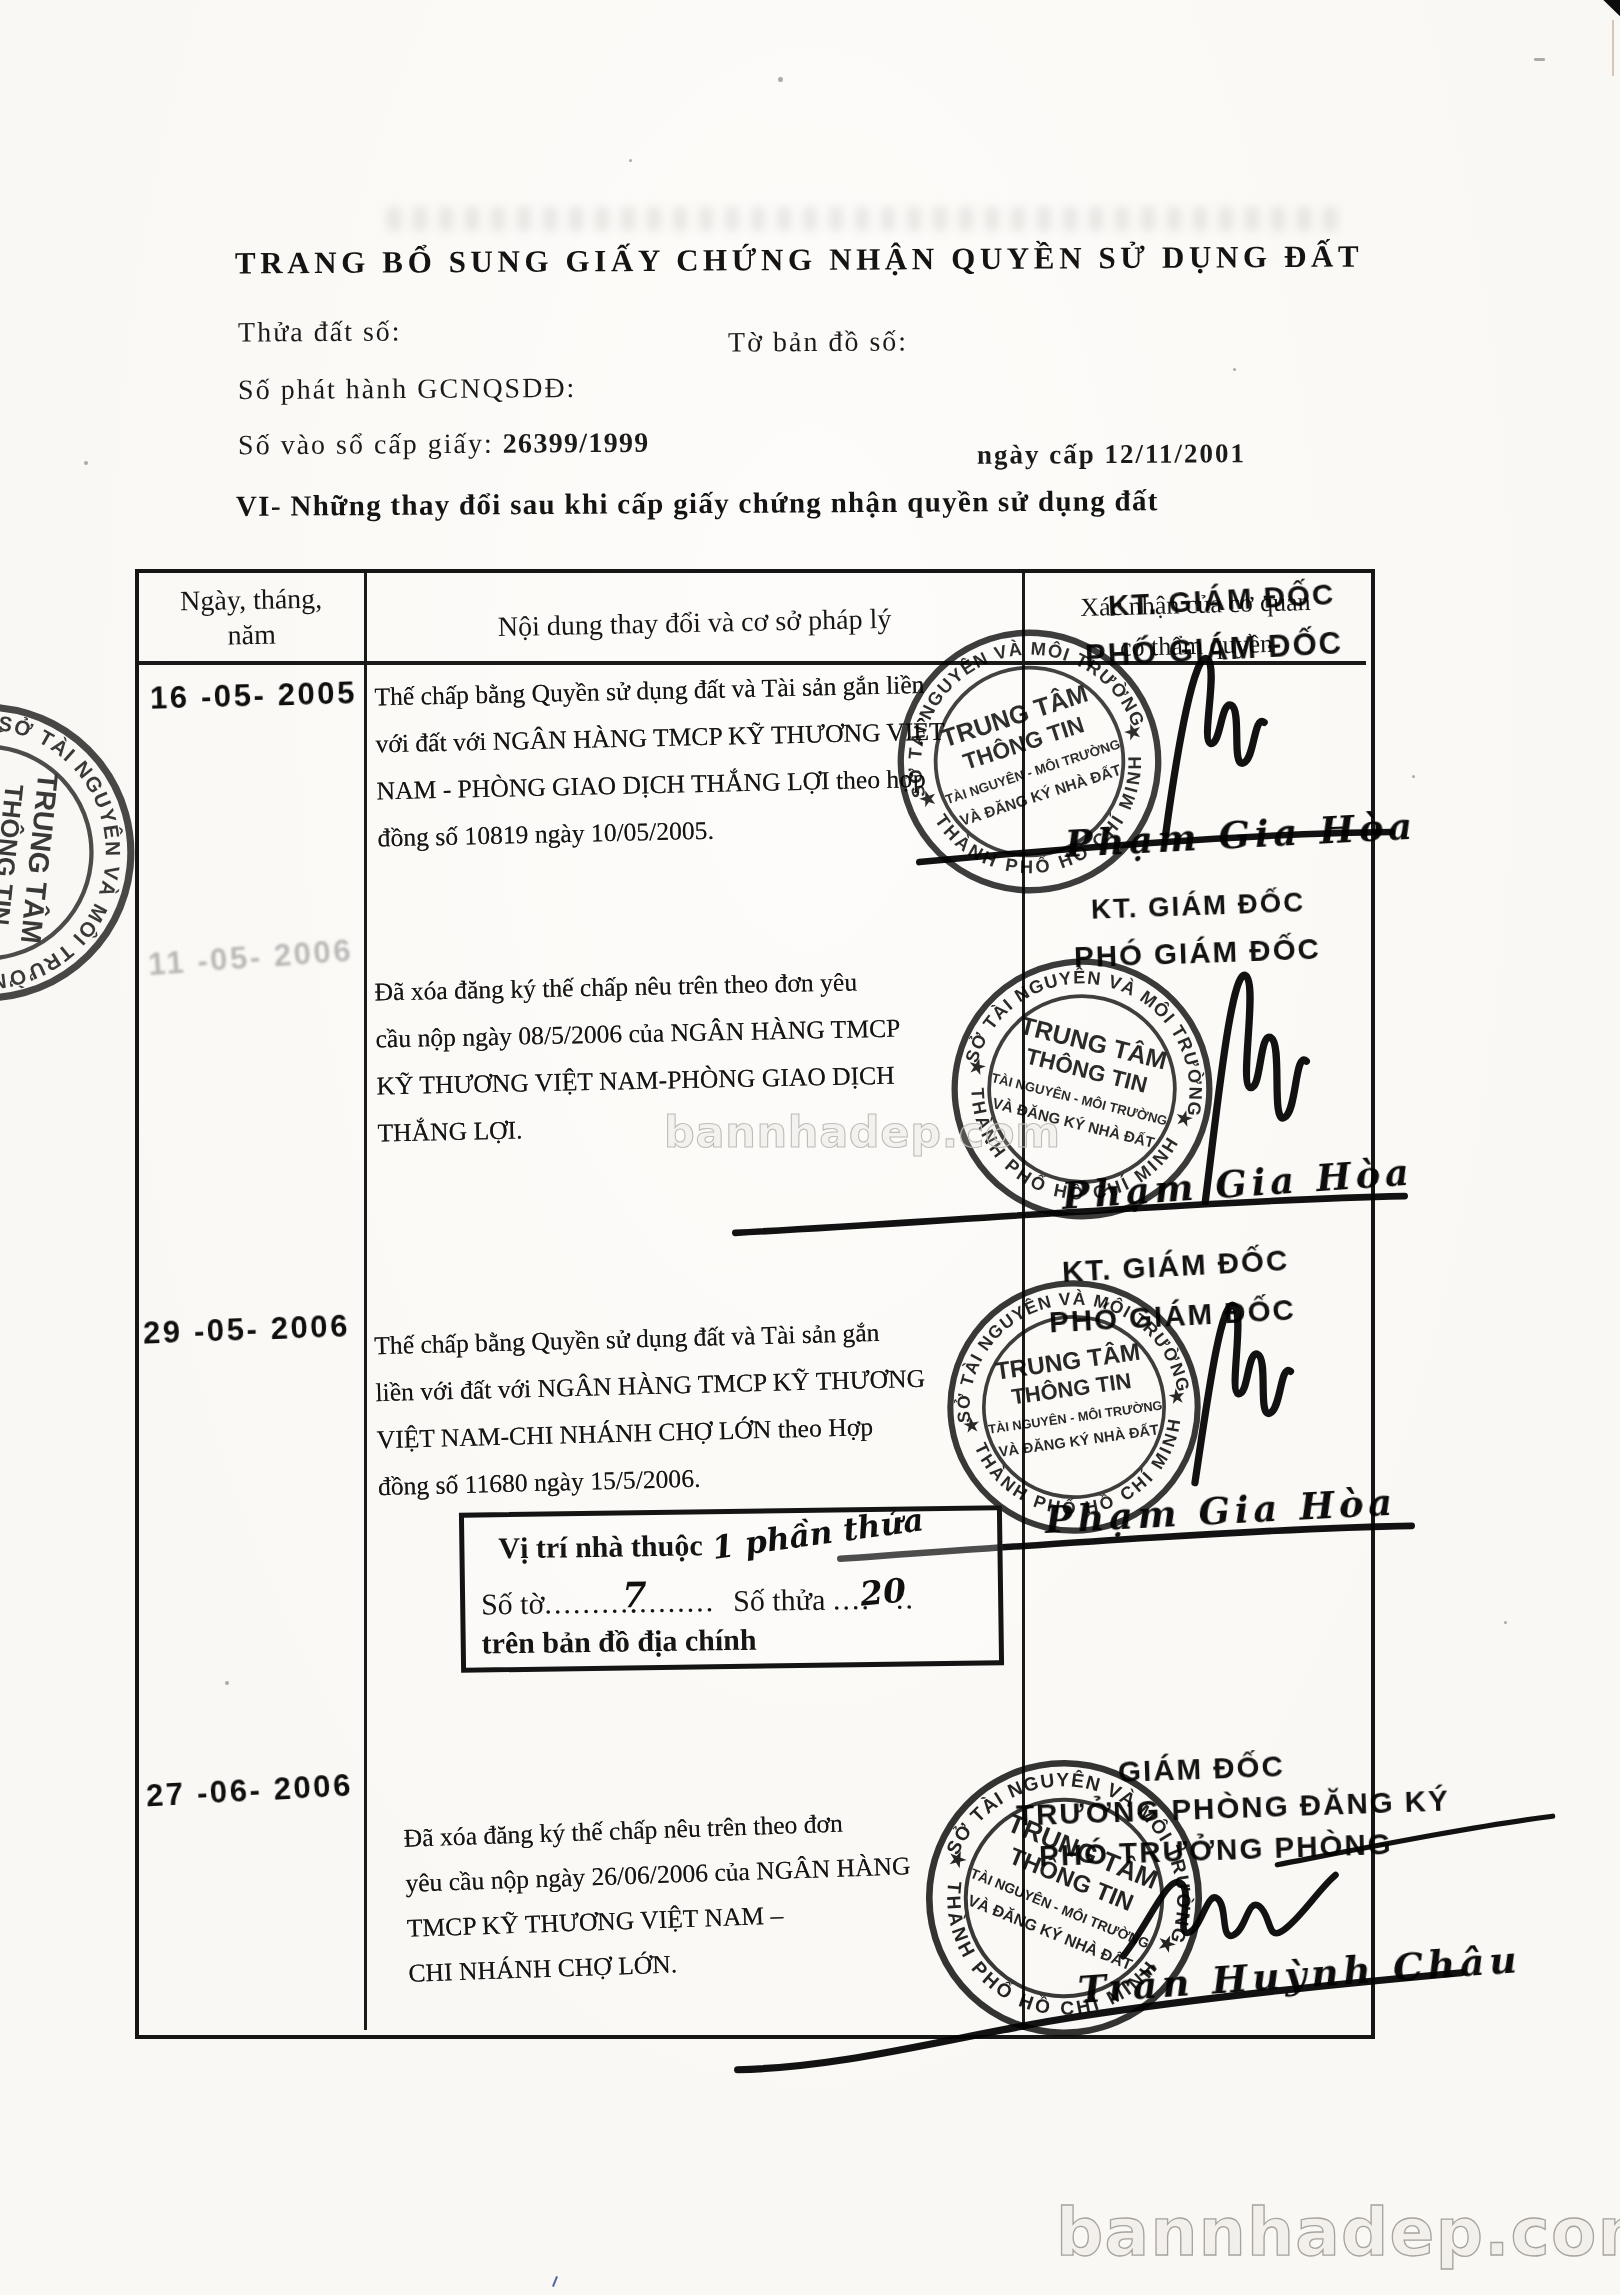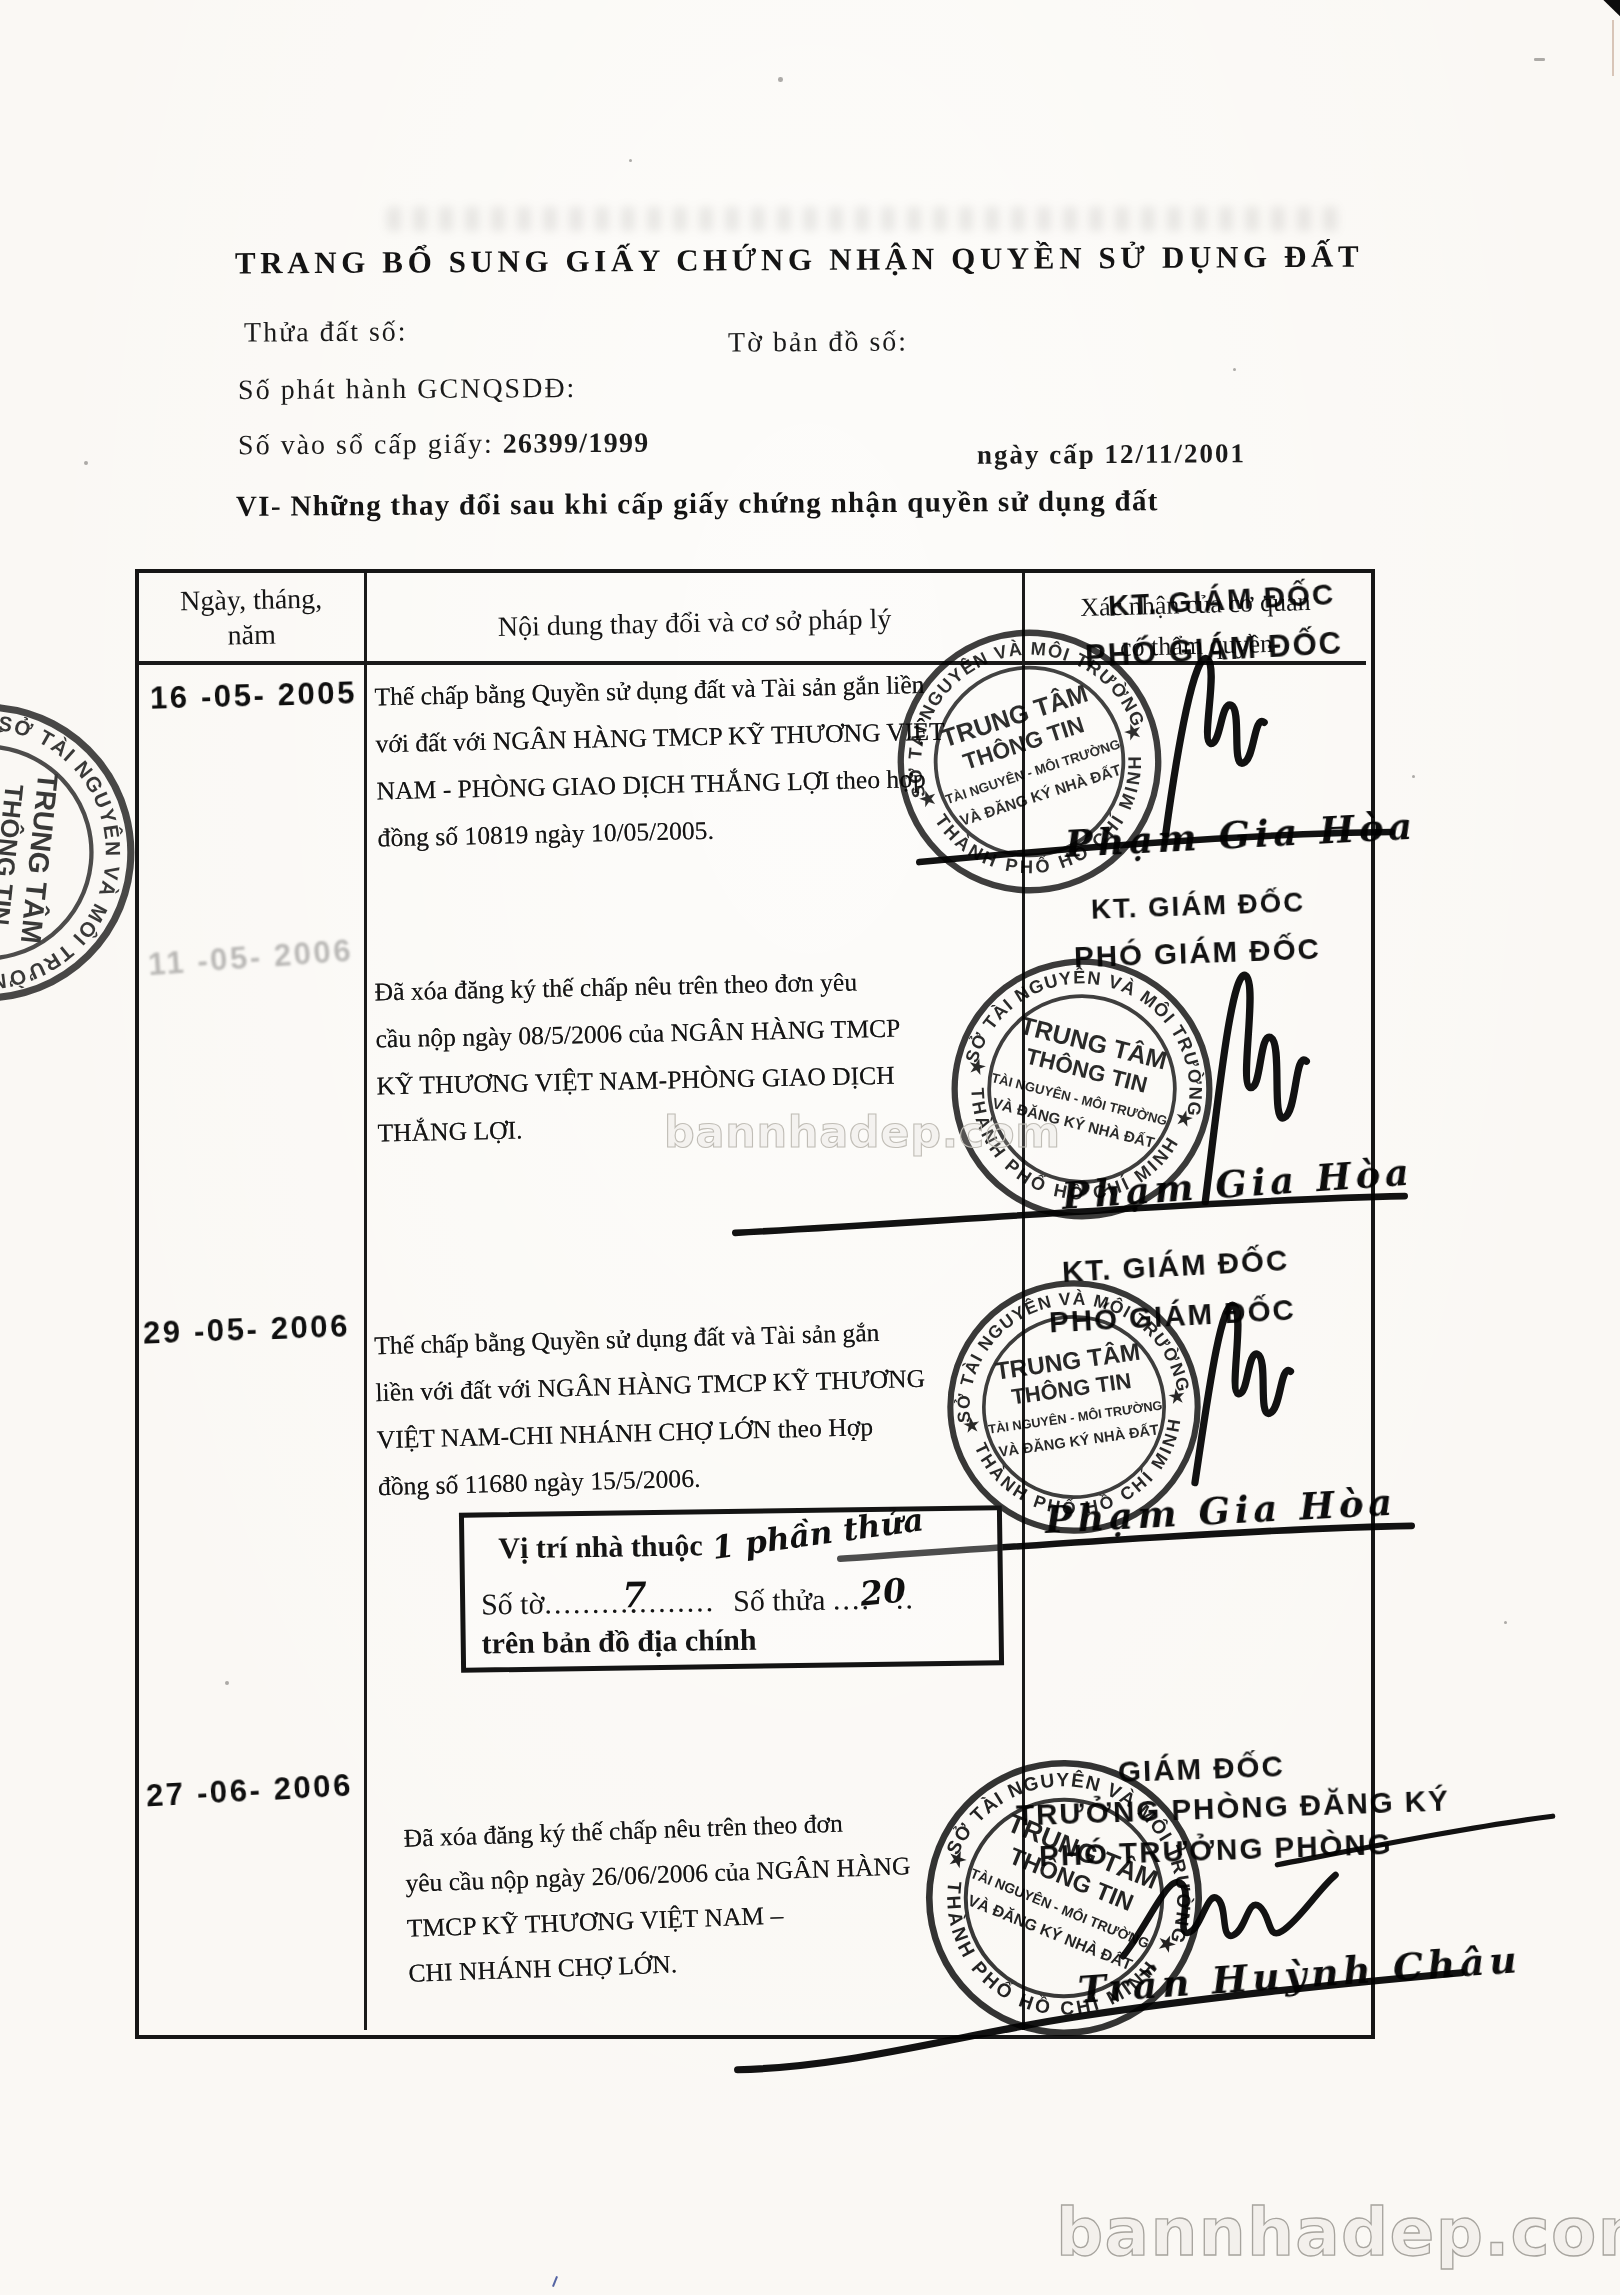--- a/index.html
+++ b/index.html
@@ -95,21 +95,21 @@
   <div class="abs speck" style="left:629px;top:159px;width:3.3px;height:3.3px;"></div>
   <div class="abs speck" style="left:1233px;top:368px;width:3.3px;height:3.3px;"></div>
   <div class="abs speck" style="left:84px;top:461px;width:3.9px;height:3.9px;"></div>
   <div class="abs speck" style="left:1412px;top:775px;width:3.3px;height:3.3px;"></div>
   <div class="abs speck" style="left:225px;top:1681px;width:3.9px;height:3.9px;"></div>
   <div class="abs speck" style="left:1504px;top:1621px;width:3.3px;height:3.3px;"></div>
   <div class="abs" style="left:554px;top:2276px;width:2px;height:11px;background:#2a3f8f;transform:rotate(22deg);opacity:.8;"></div>
 
   <div class="abs title" style="left:235px;top:242px;">TRANG BỔ SUNG GIẤY CHỨNG NHẬN QUYỀN SỬ DỤNG ĐẤT</div>
 
-  <div class="abs field" style="left:244px;top:316px;">Thửa đất số:</div>
+  <div class="abs field" style="left:238px;top:316px;">Thửa đất số:</div>
   <div class="abs field" style="left:728px;top:326px;">Tờ bản đồ số:</div>
   <div class="abs field" style="left:238px;top:373px;">Số phát hành GCNQSDĐ:</div>
   <div class="abs field" style="left:238px;top:428px;">
     <span>Số vào sổ cấp giấy:</span>
     <b>26399/1999</b>
   </div>
   <div class="abs field bold" style="left:977px;top:439px;font-size:27px;">ngày cấp 12/11/2001</div>
   <div class="abs section-title" style="left:236px;top:487px;">VI- Những thay đổi sau khi cấp giấy chứng nhận quyền sử dụng đất</div>
 
   <div class="abs tableframe" style="left:135px;top:569px;width:1232px;height:1462px;"></div>

